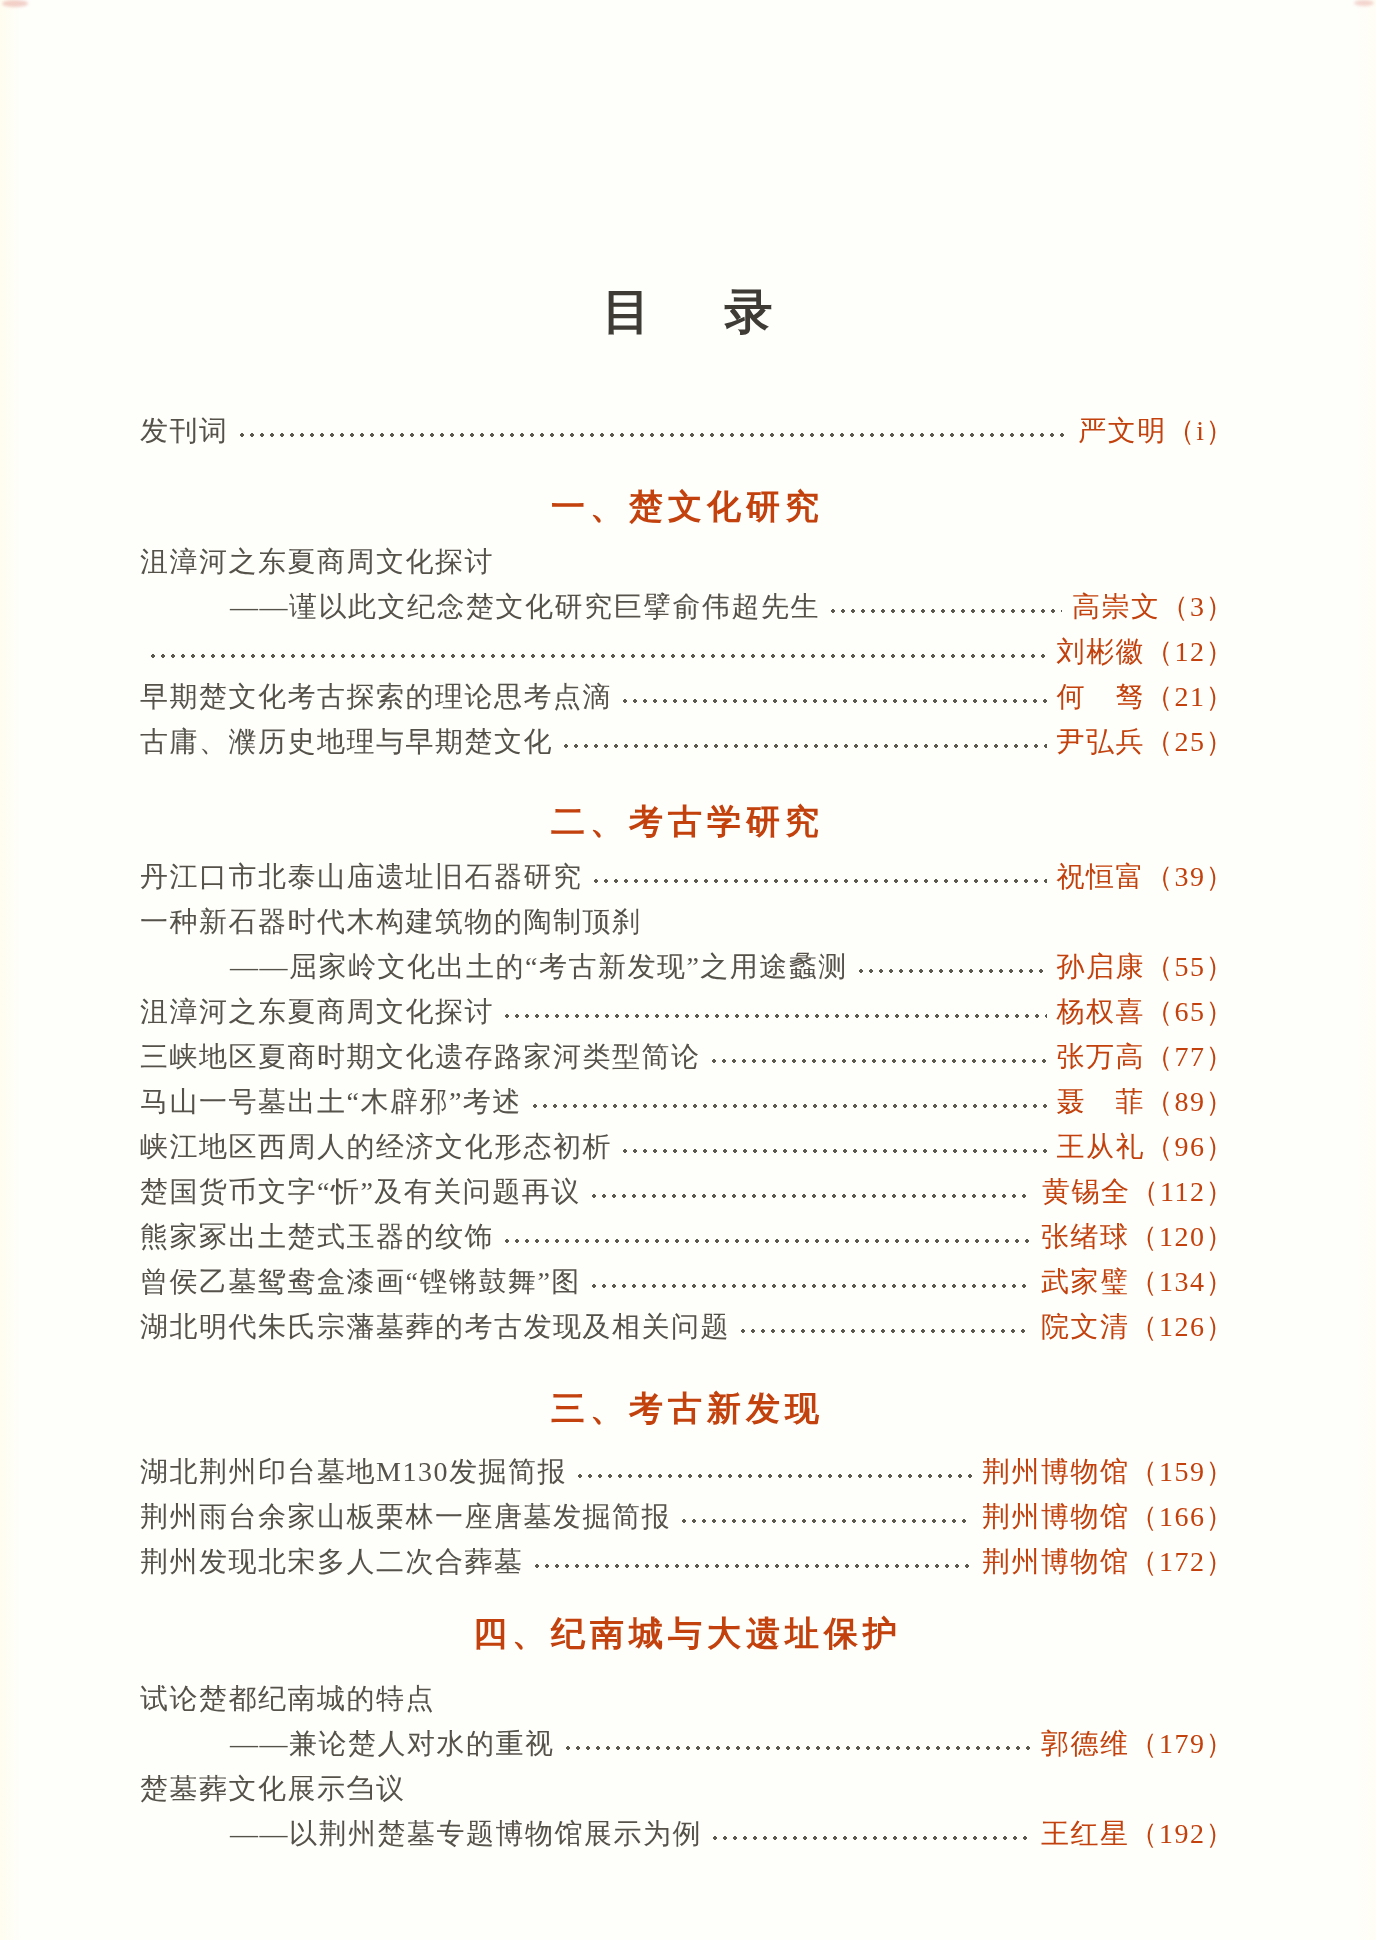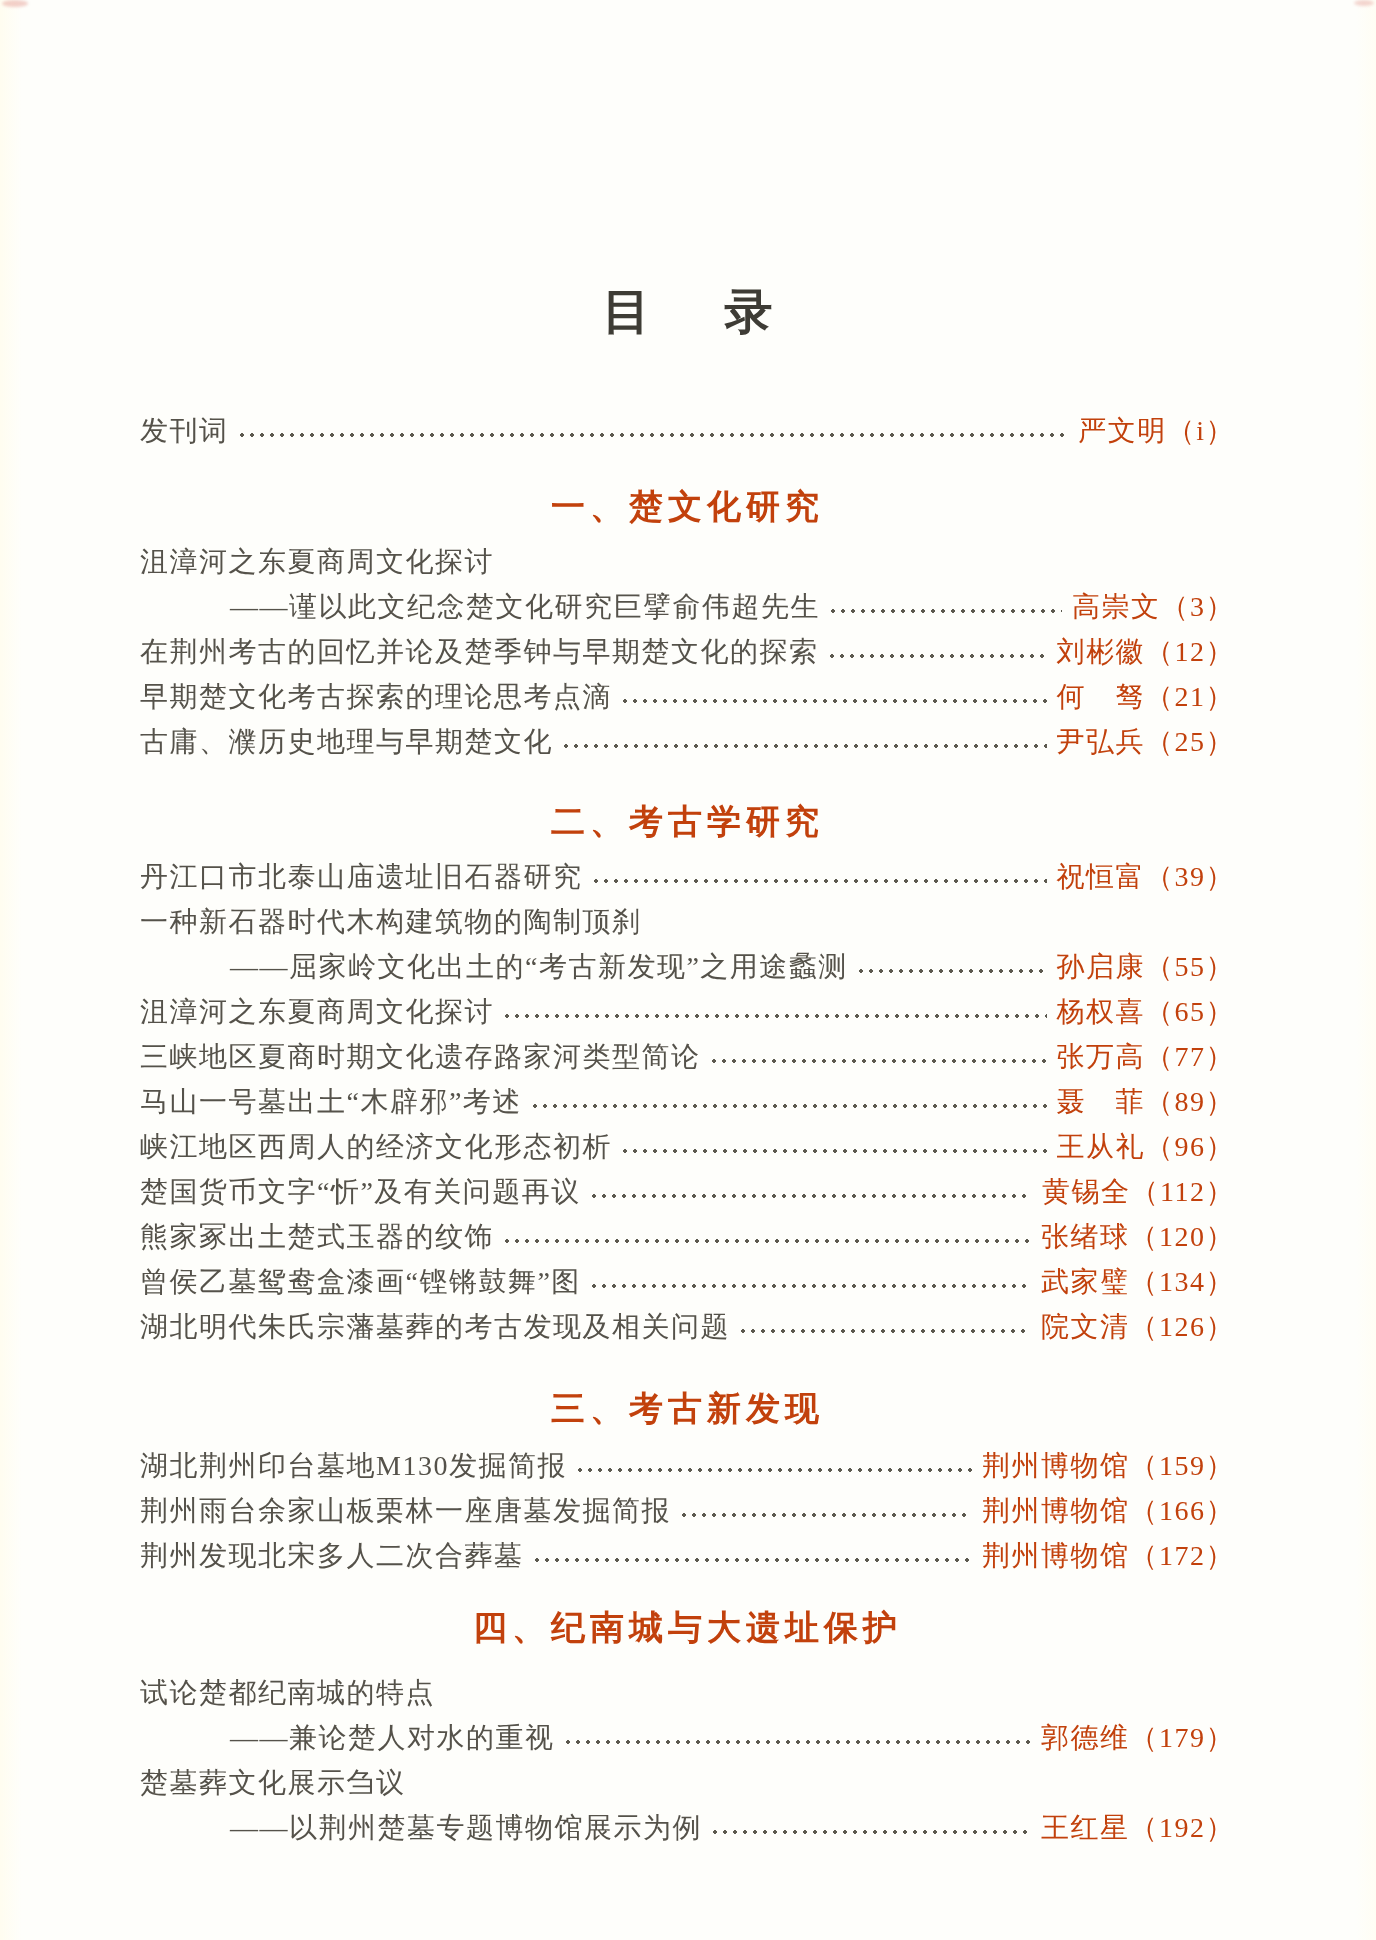--- a/index.html
+++ b/index.html
@@ -45,21 +45,21 @@
     letter-spacing: 5px;
     color: #c2410c;
     white-space: nowrap;
   }
   .sec-1 .heading { margin-top: 26px; }
   .sec-2 .heading { margin-top: 30px; }
   .sec-3 .heading { margin-top: 32px; }
   .sec-4 .heading { margin-top: 22px; }
   .sec-1 .entries { margin-top: 14px; }
   .sec-2 .entries { margin-top: 14px; }
-  .sec-3 .entries { margin-top: 16px; }
+  .sec-3 .entries { margin-top: 22px; }
   .sec-4 .entries { margin-top: 24px; }
   .row {
     display: flex;
     height: 45px;
     font-size: 28px;
     letter-spacing: 1.5px;
     white-space: nowrap;
   }
   .row .t {
     flex: 0 0 auto;
@@ -118,21 +118,20 @@
           <div class="row">
             <span class="t">沮漳河之东夏商周文化探讨</span>
           </div>
           <div class="row">
             <span class="t sub">——谨以此文纪念楚文化研究巨擘俞伟超先生</span>
             <span class="leader"></span>
             <span class="author">高崇文</span>
             <span class="pg">（3）</span>
           </div>
           <div class="row">
-            <span class="t">在荆州考古的回忆并论及楚季钟与早期楚文化的探索</span>
             <span class="leader"></span>
             <span class="author">刘彬徽</span>
             <span class="pg">（12）</span>
           </div>
           <div class="row">
             <span class="t">早期楚文化考古探索的理论思考点滴</span>
             <span class="leader"></span>
             <span class="author">何　驽</span>
             <span class="pg">（21）</span>
           </div>

